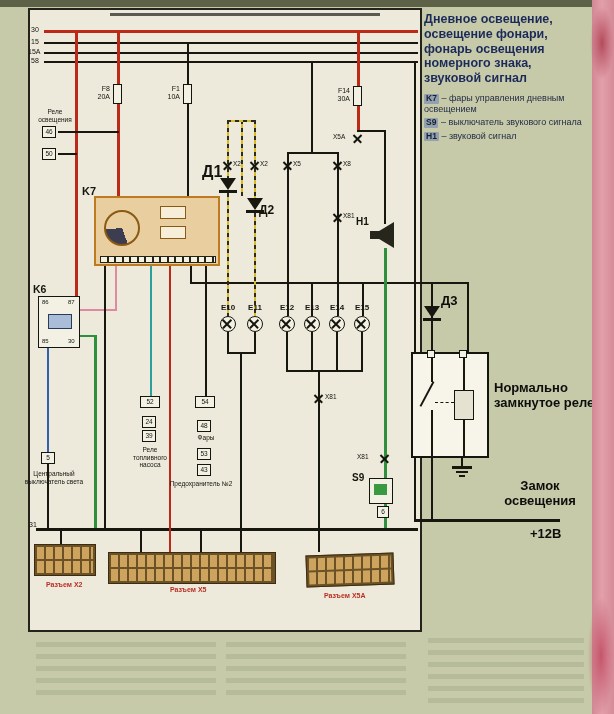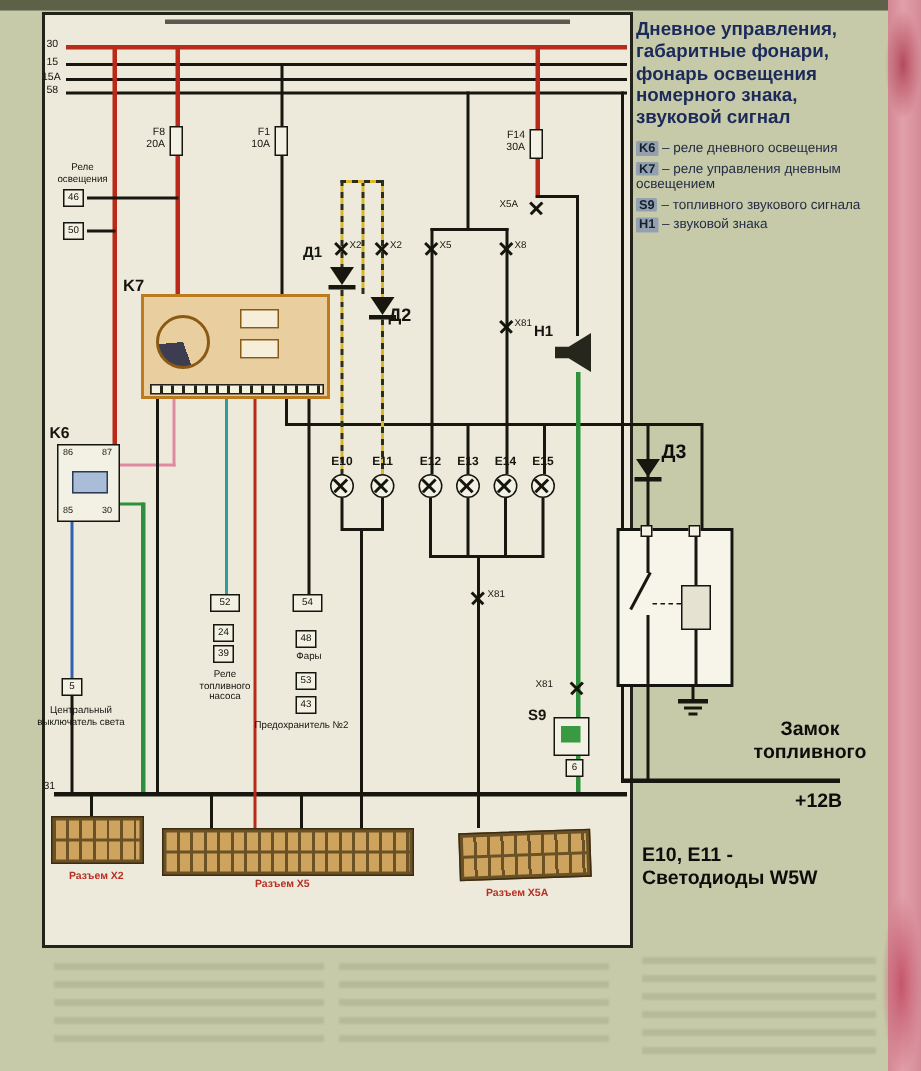--- a/index.html
+++ b/index.html
@@ -152,21 +152,21 @@
 
   <div class="lbl b" style="left:33px;top:283px;font-size:10.5px">K6</div>
   <div class="k6">
     <div class="k6c"></div>
     <span class="pinlbl" style="left:3px;top:2px">86</span>
     <span class="pinlbl" style="left:29px;top:2px">87</span>
     <span class="pinlbl" style="left:3px;top:41px">85</span>
     <span class="pinlbl" style="left:29px;top:41px">30</span>
   </div>
 
-  <div class="lbl b" style="left:202px;top:163px;font-size:10px">Д1</div>
+  <div class="lbl b" style="left:202px;top:163px;font-size:16px">Д1</div>
   <div class="tri" style="left:220px;top:178px"></div>
   <div class="dbar" style="left:219px;top:190px;width:18px"></div>
   <div class="lbl b" style="left:259px;top:203px;font-size:12px">Д2</div>
   <div class="tri" style="left:247px;top:198px"></div>
   <div class="dbar" style="left:246px;top:210px;width:18px"></div>
 
   <div class="lbl b lblc" style="left:217px;top:303px;width:22px;font-size:8px">E10</div>
   <div class="lamp" style="left:220px;top:316px"></div>
   <div class="lbl b lblc" style="left:244px;top:303px;width:22px;font-size:8px">E11</div>
   <div class="lamp" style="left:247px;top:316px"></div>
@@ -227,54 +227,53 @@
     <div class="w" style="left:18px;top:0;width:2px;height:28px"></div>
     <div class="w" style="left:13px;top:26px;width:2px;height:28px;transform:rotate(28deg)"></div>
     <div class="w" style="left:18px;top:56px;width:2px;height:48px"></div>
     <div style="position:absolute;left:41px;top:36px;width:20px;height:30px;border:1.5px solid #15150f;background:#e6e2d2"></div>
     <div style="position:absolute;left:22px;top:48px;width:19px;border-top:1.5px dashed #15150f"></div>
     <div class="w" style="left:50px;top:0;width:2px;height:36px"></div>
     <div class="w" style="left:50px;top:66px;width:2px;height:38px"></div>
     <div class="pin" style="left:14px;top:-4px"></div>
     <div class="pin" style="left:46px;top:-4px"></div>
   </div>
+  <div class="note" style="left:494px;top:380px;width:106px;font-size:13px">Нормально замкнутое реле</div>
 
   <div class="w" style="left:461px;top:458px;width:2px;height:8px"></div>
   <div class="w" style="left:452px;top:466px;width:20px;height:2.5px"></div>
   <div class="w" style="left:456px;top:471px;width:12px;height:2px"></div>
   <div class="w" style="left:459px;top:475px;width:6px;height:2px"></div>
 
   <div class="w" style="left:431px;top:458px;width:2px;height:62px"></div>
   <div class="w" style="left:414px;top:519px;width:146px;height:2.5px"></div>
-  <div class="note" style="left:498px;top:478px;width:84px;font-size:13px;text-align:center">Замок топливного</div>
+  <div class="note" style="left:498px;top:478px;width:84px;font-size:13px;text-align:center">Замок освещения</div>
   <div class="note" style="left:530px;top:526px;font-size:13px">+12В</div>
-  <div class="note" style="left:428px;top:562px;width:120px;font-size:13px">Е10, Е11 - Светодиоды W5W</div>
 
   <div class="connblock" style="left:34px;top:544px;width:62px">
     <div class="connrow"></div>
     <div class="connrow"></div>
   </div>
   <div class="conn-lbl" style="left:46px;top:581px">Разъем Х2</div>
   <div class="connblock" style="left:108px;top:552px;width:168px">
     <div class="connrow"></div>
     <div class="connrow"></div>
   </div>
   <div class="conn-lbl" style="left:170px;top:586px">Разъем Х5</div>
   <div class="connblock" style="left:306px;top:554px;width:88px;transform:rotate(-2deg)">
     <div class="connrow"></div>
     <div class="connrow"></div>
   </div>
   <div class="conn-lbl" style="left:324px;top:592px">Разъем Х5А</div>
 
   <div class="legend">
-    <div class="lg-title">Дневное управления, габаритные фонари, фонарь освещения номерного знака, звуковой сигнал</div>
-    <div class="lg-item"><span class="lg-code">K6</span> <span>– реле дневного освещения</span></div>
-    <div class="lg-item"><span class="lg-code">K7</span> <span>– реле управления дневным освещением</span></div>
-    <div class="lg-item"><span class="lg-code">S9</span> <span>– топливного звукового сигнала</span></div>
-    <div class="lg-item"><span class="lg-code">H1</span> <span>– звуковой знака</span></div>
+    <div class="lg-title">Дневное освещение, освещение фонари, фонарь освещения номерного знака, звуковой сигнал</div>
+    <div class="lg-item"><span class="lg-code">K7</span> <span>– фары управления дневным освещением</span></div>
+    <div class="lg-item"><span class="lg-code">S9</span> <span>– выключатель звукового сигнала</span></div>
+    <div class="lg-item"><span class="lg-code">H1</span> <span>– звуковой сигнал</span></div>
   </div>
 
   <div class="ghost" style="left:36px;top:642px;width:180px;height:60px"></div>
   <div class="ghost" style="left:226px;top:642px;width:180px;height:60px"></div>
   <div class="ghost" style="left:428px;top:638px;width:156px;height:66px"></div>
 
   <div style="position:absolute;left:592px;top:0;width:22px;height:714px;background:linear-gradient(90deg,#d28794 0,#e2a0aa 45%,#d48b97 100%)"></div>
   <div style="position:absolute;left:590px;top:6px;width:24px;height:74px;background:radial-gradient(ellipse at center,#b44a5c 0,rgba(180,74,92,0) 70%)"></div>
   <div style="position:absolute;left:588px;top:598px;width:26px;height:116px;background:radial-gradient(ellipse at center,#c4556a 0,rgba(196,85,106,0) 72%)"></div>
 

